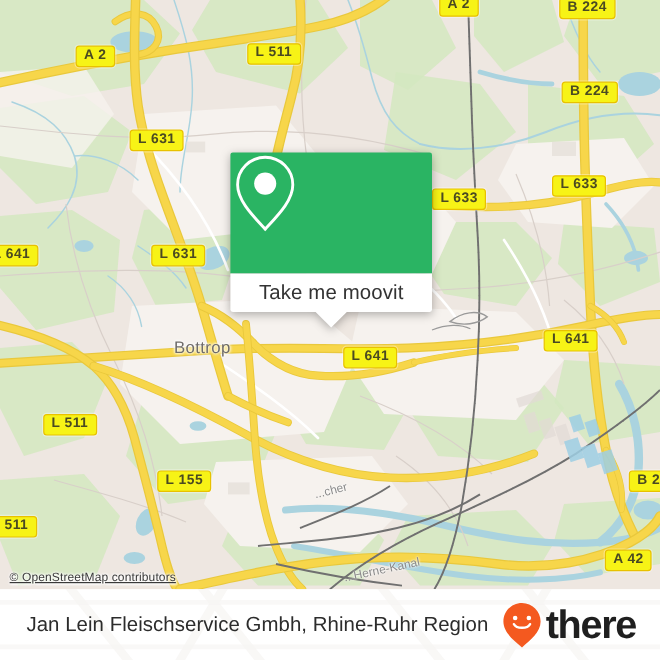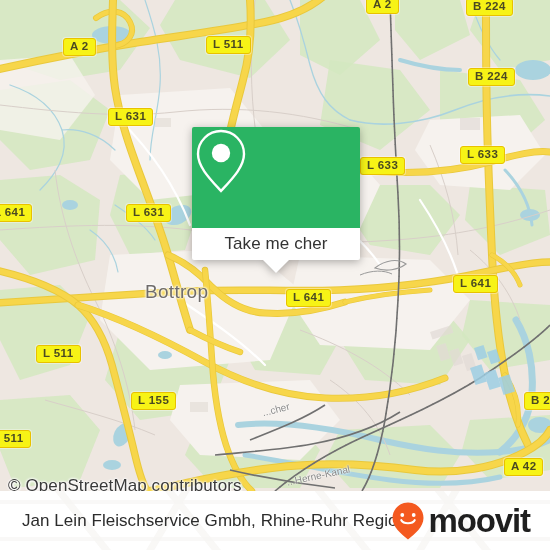--- a/index.html
+++ b/index.html
@@ -10,40 +10,41 @@
   }
   .screen{position:relative;width:550px;height:550px;overflow:hidden;background:#f2efe9;}
 
   
   .map{position:absolute;left:0;top:0;width:550px;height:491px;overflow:hidden;background:#f0ece4;}
   .map svg{position:absolute;left:0;top:0;}
 
   
   .attribution{
     position:absolute;left:8px;top:476px;z-index:40;
-    font-size:17px;color:#3a3a3a;letter-spacing:.1px;
+    font-size:10px;color:#3a3a3a;letter-spacing:.1px;
     text-shadow:0 0 3px #fff,0 0 3px #fff,0 0 2px #fff,1px 1px 2px #fff;
     white-space:nowrap;
+    text-decoration:underline;
   }
 
   
   .shield{
     position:absolute;z-index:25;
     background:#f7f316;border:1.6px solid #e8c100;border-radius:3px;
     color:#4a4a22;font-size:11.5px;font-weight:bold;letter-spacing:.4px;
     padding:1px 6px 2px 6px;line-height:13px;white-space:nowrap;
     box-shadow:0 0 0 1px rgba(255,255,255,.35);
   }
 
   
   .place{
     position:absolute;z-index:24;color:#777471;white-space:nowrap;
     text-shadow:0 0 3px #fff,0 0 3px #fff,0 0 2px #fff;
   }
-  .place.city{font-size:19px;letter-spacing:.3px;color:#6f6c6a;}
+  .place.city{font-size:14px;letter-spacing:.3px;color:#6f6c6a;}
   .waterlabel{
     position:absolute;z-index:24;color:#8a8a8a;font-size:10px;white-space:nowrap;
     text-shadow:0 0 2px #fff,0 0 2px #fff;
   }
 
   
   .popup{
     position:absolute;left:192px;top:127px;width:168px;z-index:60;
     filter:drop-shadow(0 2px 4px rgba(0,0,0,.30));
   }
@@ -278,21 +279,21 @@
     <div class="attribution">© OpenStreetMap contributors</div>
 
     <div class="popup">
       <div class="popup-head" style="background:#2ab463">
         <svg width="58" height="68" viewBox="0 0 58 68">
           <path d="M29 4 C16.3 4 6 14.3 6 27 C6 40 18 52 29 64 C40 52 52 40 52 27 C52 14.3 41.7 4 29 4 Z" fill="none" stroke="#ffffff" stroke-width="2.4"></path>
           <circle cx="29" cy="26" r="9.2" fill="#ffffff"></circle>
         </svg>
       </div>
       <div class="popup-foot">
-        <span>Take me cher</span>
+        <span>Take me moovit</span>
       </div>
       <div class="popup-tail"></div>
     </div>
   </div>
 
   <div class="footer">
     <svg class="footer-watermark" width="550" height="90" viewBox="0 0 550 90">
       <g stroke="#dcd6cf" stroke-width="7" fill="none" opacity=".6">
         <path d="M40,-10 L120,90"></path>
         <path d="M150,-10 L230,90"></path>
@@ -309,17 +310,17 @@
 
     <div class="footer-title">Jan Lein Fleischservice Gmbh, Rhine-Ruhr Region</div>
 
     <div class="brand">
       <svg width="34" height="40" viewBox="0 0 34 40">
         <path d="M17 1.5 C8.4 1.5 1.5 8.4 1.5 17 C1.5 26 10 32.5 17 38.5 C24 32.5 32.5 26 32.5 17 C32.5 8.4 25.6 1.5 17 1.5 Z" fill="#f4591f"></path>
         <circle cx="11.3" cy="14" r="1.9" fill="#ffffff"></circle>
         <circle cx="22.7" cy="14" r="1.9" fill="#ffffff"></circle>
         <path d="M10.3 19.2 C12.4 23.2 21.6 23.2 23.7 19.2" fill="none" stroke="#ffffff" stroke-width="2.1" stroke-linecap="round"></path>
       </svg>
-      <span class="brand-word">moovit</span>
+      <span class="brand-word">there</span>
     </div>
   </div>
 
 </div>
 
 </body></html>

